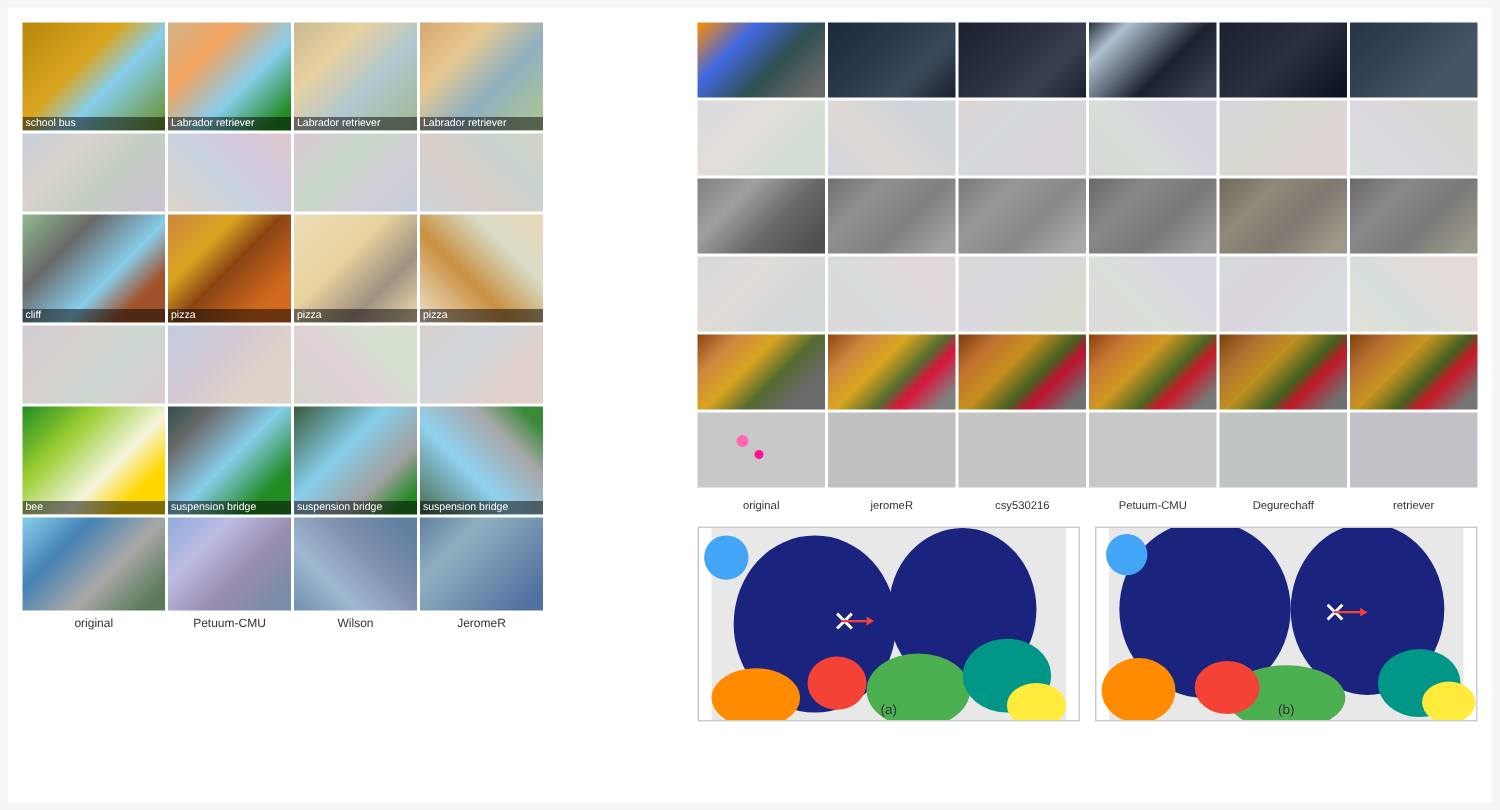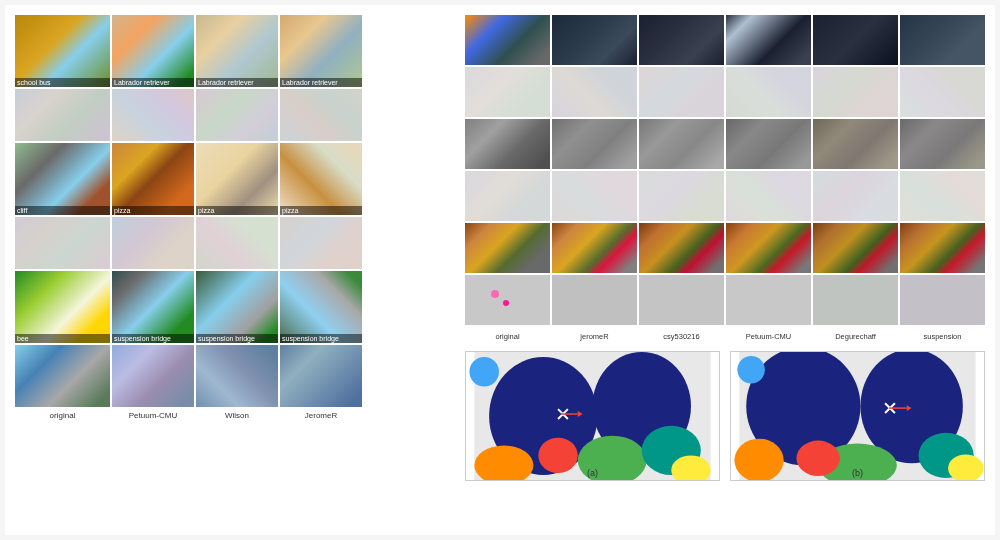--- a/index.html
+++ b/index.html
@@ -267,21 +267,21 @@
       <div class="right-cell" style="background:#c4c0c8;"></div>
 
     </div>
 
     <div class="right-col-labels">
       <div class="right-col-label">original</div>
       <div class="right-col-label">jeromeR</div>
       <div class="right-col-label">csy530216</div>
       <div class="right-col-label">Petuum-CMU</div>
       <div class="right-col-label">Degurechaff</div>
-      <div class="right-col-label">suspension</div>
+      <div class="right-col-label">retriever</div>
     </div>
 
     <div class="bottom-diagrams">
 
       <div class="diagram">
         <svg class="diagram-canvas" viewBox="0 0 240 130" xmlns="http://www.w3.org/2000/svg">
 
           <rect width="240" height="130" fill="#e8e8e8"></rect>
 
           <ellipse cx="70" cy="65" rx="55" ry="60" fill="#1a237e"></ellipse>

